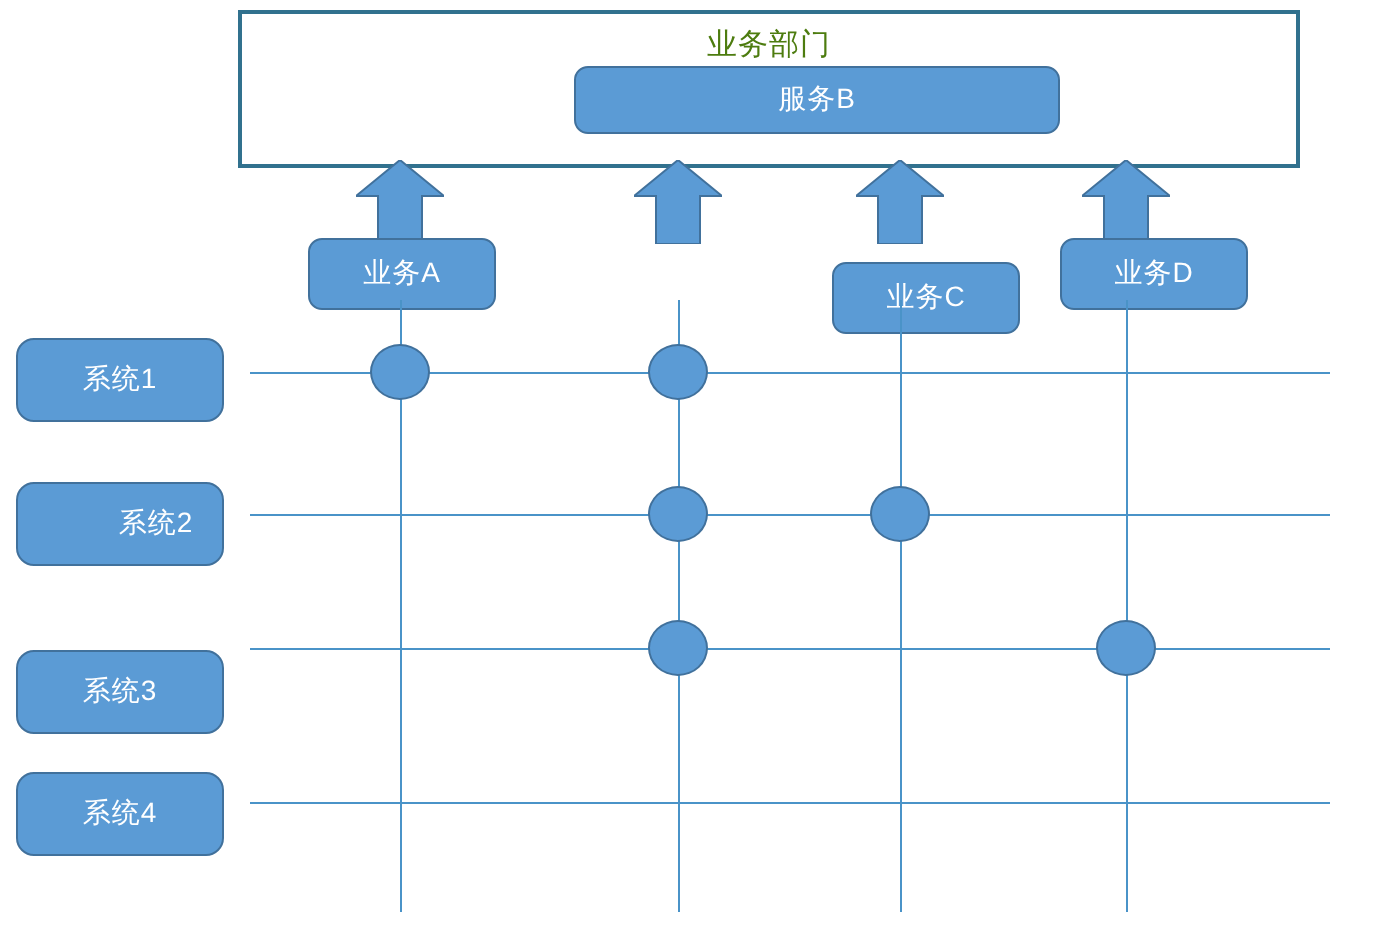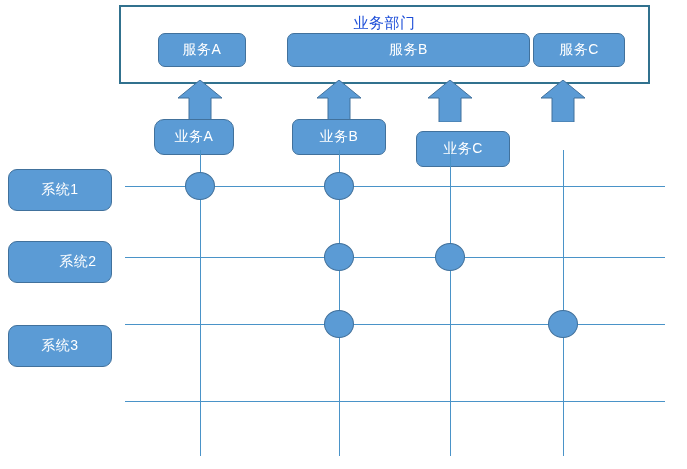--- a/index.html
+++ b/index.html
@@ -29,21 +29,21 @@
     box-sizing: border-box;
     background: transparent;
   }
   .dept-title {
     position: absolute;
     left: 0;
     top: 6px;
     width: 100%;
     text-align: center;
     font-size: 15px;
-    color: #1d4ed8;
+    color: #4d7c0f;
     letter-spacing: 0.5px;
     line-height: 20px;
   }
 
   
   .rbox {
     position: absolute;
     box-sizing: border-box;
     background: #5B9BD5;
     border: 1px solid #41719C;
@@ -93,23 +93,21 @@
 </style>
 </head>
 <body>
 
 <div id="canvas">
 
   <div class="dept-container">
     <div class="dept-title">业务部门</div>
   </div>
 
-  <div class="rbox service-box" style="left:158px; top:33px; width:88px;">服务A</div>
   <div class="rbox service-box" style="left:287px; top:33px; width:243px;">服务B</div>
-  <div class="rbox service-box" style="left:533px; top:33px; width:92px;">服务C</div>
 
   <div class="up-arrow" style="left:178px; top:80px;">
     <svg width="44" height="42" viewBox="0 0 44 42">
       <polygon points="22,0 44,18 33,18 33,42 11,42 11,18 0,18" fill="#5B9BD5" stroke="#41719C" stroke-width="1"></polygon>
     </svg>
   </div>
   <div class="up-arrow" style="left:317px; top:80px;">
     <svg width="44" height="42" viewBox="0 0 44 42">
       <polygon points="22,0 44,18 33,18 33,42 11,42 11,18 0,18" fill="#5B9BD5" stroke="#41719C" stroke-width="1"></polygon>
     </svg>
@@ -118,37 +116,38 @@
     <svg width="44" height="42" viewBox="0 0 44 42">
       <polygon points="22,0 44,18 33,18 33,42 11,42 11,18 0,18" fill="#5B9BD5" stroke="#41719C" stroke-width="1"></polygon>
     </svg>
   </div>
   <div class="up-arrow" style="left:541px; top:80px;">
     <svg width="44" height="42" viewBox="0 0 44 42">
       <polygon points="22,0 44,18 33,18 33,42 11,42 11,18 0,18" fill="#5B9BD5" stroke="#41719C" stroke-width="1"></polygon>
     </svg>
   </div>
 
-  <div class="rbox biz-box" style="left:154px; top:119px; width:80px;border-radius:10px;">业务A</div>
-  <div class="rbox biz-box" style="left:292px; top:119px; width:94px;">业务B</div>
+  <div class="rbox biz-box" style="left:154px; top:119px; width:94px;">业务A</div>
   <div class="rbox biz-box" style="left:416px; top:119px; width:94px;margin-top:12px;">业务C</div>
+  <div class="rbox biz-box" style="left:530px; top:119px; width:94px;">业务D</div>
 
   <div class="vline" style="left:200px; top:150px; height:306px;"></div>
   <div class="vline" style="left:339px; top:150px; height:306px;"></div>
   <div class="vline" style="left:450px; top:150px; height:306px;"></div>
   <div class="vline" style="left:563px; top:150px; height:306px;"></div>
 
   <div class="hline" style="left:125px; top:186px; width:540px;"></div>
   <div class="hline" style="left:125px; top:257px; width:540px;"></div>
   <div class="hline" style="left:125px; top:324px; width:540px;"></div>
   <div class="hline" style="left:125px; top:401px; width:540px;"></div>
 
   <div class="rbox sys-box" style="top:169px;">系统1</div>
   <div class="rbox sys-box" style="top:241px;padding-left:36px;">系统2</div>
   <div class="rbox sys-box" style="top:312px;margin-top:13px;">系统3</div>
+  <div class="rbox sys-box" style="top:386px;">系统4</div>
 
   <div class="node" style="left:200px; top:186px;"></div>
   <div class="node" style="left:339px; top:186px;"></div>
   <div class="node" style="left:339px; top:257px;"></div>
   <div class="node" style="left:450px; top:257px;"></div>
   <div class="node" style="left:339px; top:324px;"></div>
   <div class="node" style="left:563px; top:324px;"></div>
 
 </div>
 

